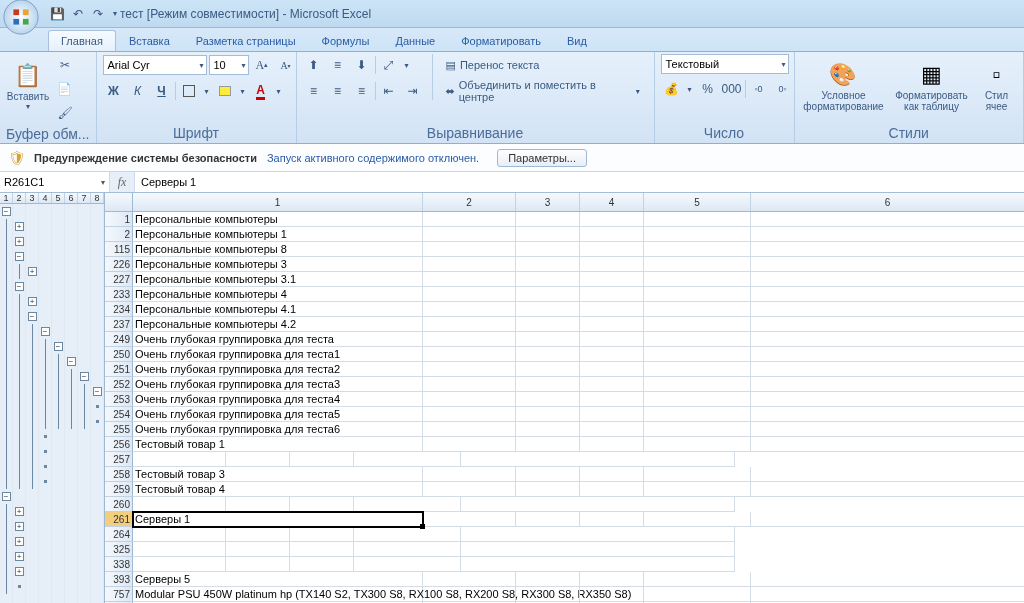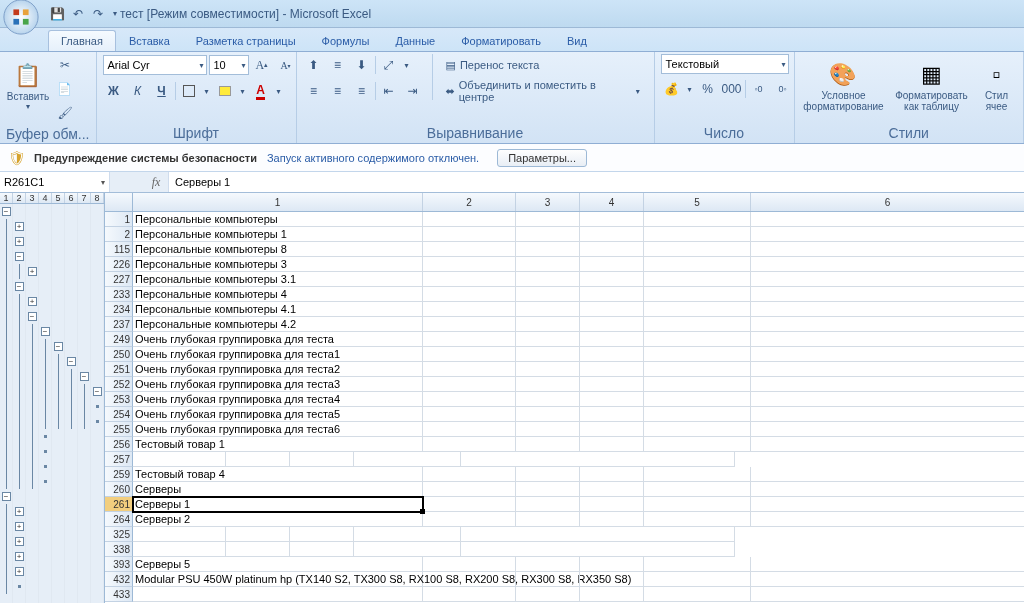--- a/index.html
+++ b/index.html
@@ -47,21 +47,21 @@
 .security .bold { font-weight: bold; color: #333; font-size: 11px; }
 .security .msg { color: #2a5ca7; font-size: 11px; }
 .security .btn { background: linear-gradient(#fefefe, #e8eef5); border: 1px solid #9db9d6; border-radius: 3px; padding: 2px 10px; font-size: 11px; color: #333; margin-left: 8px; }
 
 
 .fbar { height: 21px; display: flex; align-items: stretch; border-bottom: 1px solid #a3bdd9; background: #fff; }
 .namebox { width: 110px; border-right: 1px solid #cfdced; display: flex; align-items: center; padding: 0 4px; font-size: 11px; background: #fff; }
 .namebox .arrow { margin-left: auto; font-size: 8px; color: #555; }
 .fbar-btns { display: flex; align-items: center; background: #e6eef7; border-right: 1px solid #cfdced; }
 .fbar-btn { width: 24px; height: 100%; display: flex; align-items: center; justify-content: center; font-size: 11px; color: #666; }
-.fx { font-style: italic; font-family: serif; font-size: 12px; margin-left: 34px; }
+.fx { font-style: italic; font-family: serif; font-size: 12px; }
 .formula-input { flex: 1; padding: 0 6px; display: flex; align-items: center; font-size: 11px; white-space: nowrap; }
 
 
 .grid-area { display: flex; height: 410px; }
 .outline { display: flex; flex-direction: column; border-right: 1px solid #9db9d6; background: #e6eef7; }
 .outline-header { height: 19px; display: flex; border-bottom: 1px solid #9db9d6; }
 .outline-level { width: 13px; border-right: 1px solid #c3d2e3; font-size: 9px; display: flex; align-items: center; justify-content: center; color: #333; background: linear-gradient(#f5f9fd, #dde8f4); }
 .outline-body { flex: 1; position: relative; }
 .outline-row { height: 15px; display: flex; }
 .outline-cell { width: 13px; border-right: 1px solid #e0e8f1; position: relative; display: flex; align-items: center; justify-content: center; }
@@ -910,49 +910,56 @@
         </div>
         <div class="grid-row">
           <div class="row-header">257</div>
           <div class="cell c2"></div>
           <div class="cell c3"></div>
           <div class="cell c4"></div>
           <div class="cell c5"></div>
           <div class="cell c6"></div>
         </div>
         <div class="grid-row">
+          <div class="row-header">258</div>
+          <div class="cell c1">Тестовый товар 3</div>
+          <div class="cell c2"></div>
+          <div class="cell c3"></div>
+          <div class="cell c4"></div>
+          <div class="cell c5"></div>
+          <div class="cell c6"></div>
+        </div>
+        <div class="grid-row">
           <div class="row-header">259</div>
           <div class="cell c1">Тестовый товар 4</div>
           <div class="cell c2"></div>
           <div class="cell c3"></div>
           <div class="cell c4"></div>
           <div class="cell c5"></div>
           <div class="cell c6"></div>
         </div>
         <div class="grid-row">
           <div class="row-header">260</div>
-          <div class="cell c1">Серверы</div>
           <div class="cell c2"></div>
           <div class="cell c3"></div>
           <div class="cell c4"></div>
           <div class="cell c5"></div>
           <div class="cell c6"></div>
         </div>
         <div class="grid-row">
           <div class="row-header selected">261</div>
           <div class="cell c1 selected">Серверы 1</div>
           <div class="cell c2"></div>
           <div class="cell c3"></div>
           <div class="cell c4"></div>
           <div class="cell c5"></div>
           <div class="cell c6"></div>
         </div>
         <div class="grid-row">
           <div class="row-header">264</div>
-          <div class="cell c1">Серверы 2</div>
           <div class="cell c2"></div>
           <div class="cell c3"></div>
           <div class="cell c4"></div>
           <div class="cell c5"></div>
           <div class="cell c6"></div>
         </div>
         <div class="grid-row">
           <div class="row-header">325</div>
           <div class="cell c2"></div>
           <div class="cell c3"></div>
@@ -971,21 +978,21 @@
         <div class="grid-row">
           <div class="row-header">393</div>
           <div class="cell c1">Серверы 5</div>
           <div class="cell c2"></div>
           <div class="cell c3"></div>
           <div class="cell c4"></div>
           <div class="cell c5"></div>
           <div class="cell c6"></div>
         </div>
         <div class="grid-row">
-          <div class="row-header">432</div>
+          <div class="row-header">757</div>
           <div class="cell c1">Modular PSU 450W platinum hp (TX140 S2, TX300 S8, RX100 S8, RX200 S8, RX300 S8, RX350 S8)</div>
           <div class="cell c2"></div>
           <div class="cell c3"></div>
           <div class="cell c4"></div>
           <div class="cell c5"></div>
           <div class="cell c6"></div>
         </div>
         <div class="grid-row">
           <div class="row-header">433</div>
           <div class="cell c1"></div>

